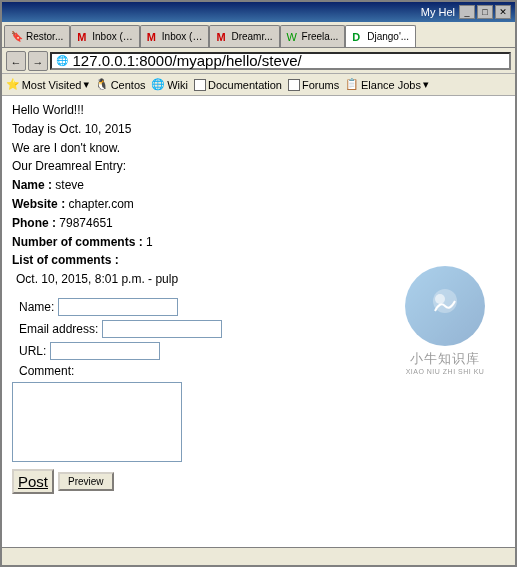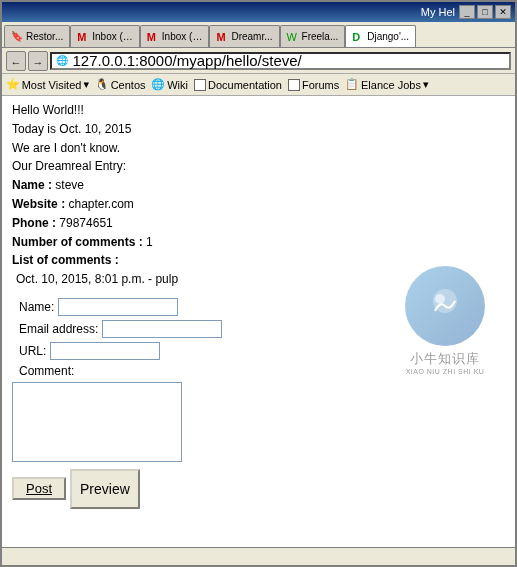--- a/index.html
+++ b/index.html
@@ -191,30 +191,30 @@
       background: #fff;
       width: 170px;
       height: 80px;
       font-size: 11px;
       resize: none;
       margin-left: 0;
     }
     .btn-post {
       background: #ece9d8;
       border: 2px outset #d4d0c8;
-      font-size: 13px;
-      padding: 2px 12px;
+      font-size: 15px;
+      padding: 2px 4px;
       cursor: pointer;
       text-decoration: underline;
     }
     .btn-preview {
       background: #ece9d8;
       border: 2px outset #d4d0c8;
-      font-size: 14px;
-      padding: 10px 8px;
+      font-size: 10px;
+      padding: 2px 8px;
       cursor: pointer;
     }
     .watermark {
       position: absolute;
       top: 170px;
       right: 30px;
       opacity: 0.5;
       text-align: center;
       pointer-events: none;
     }

